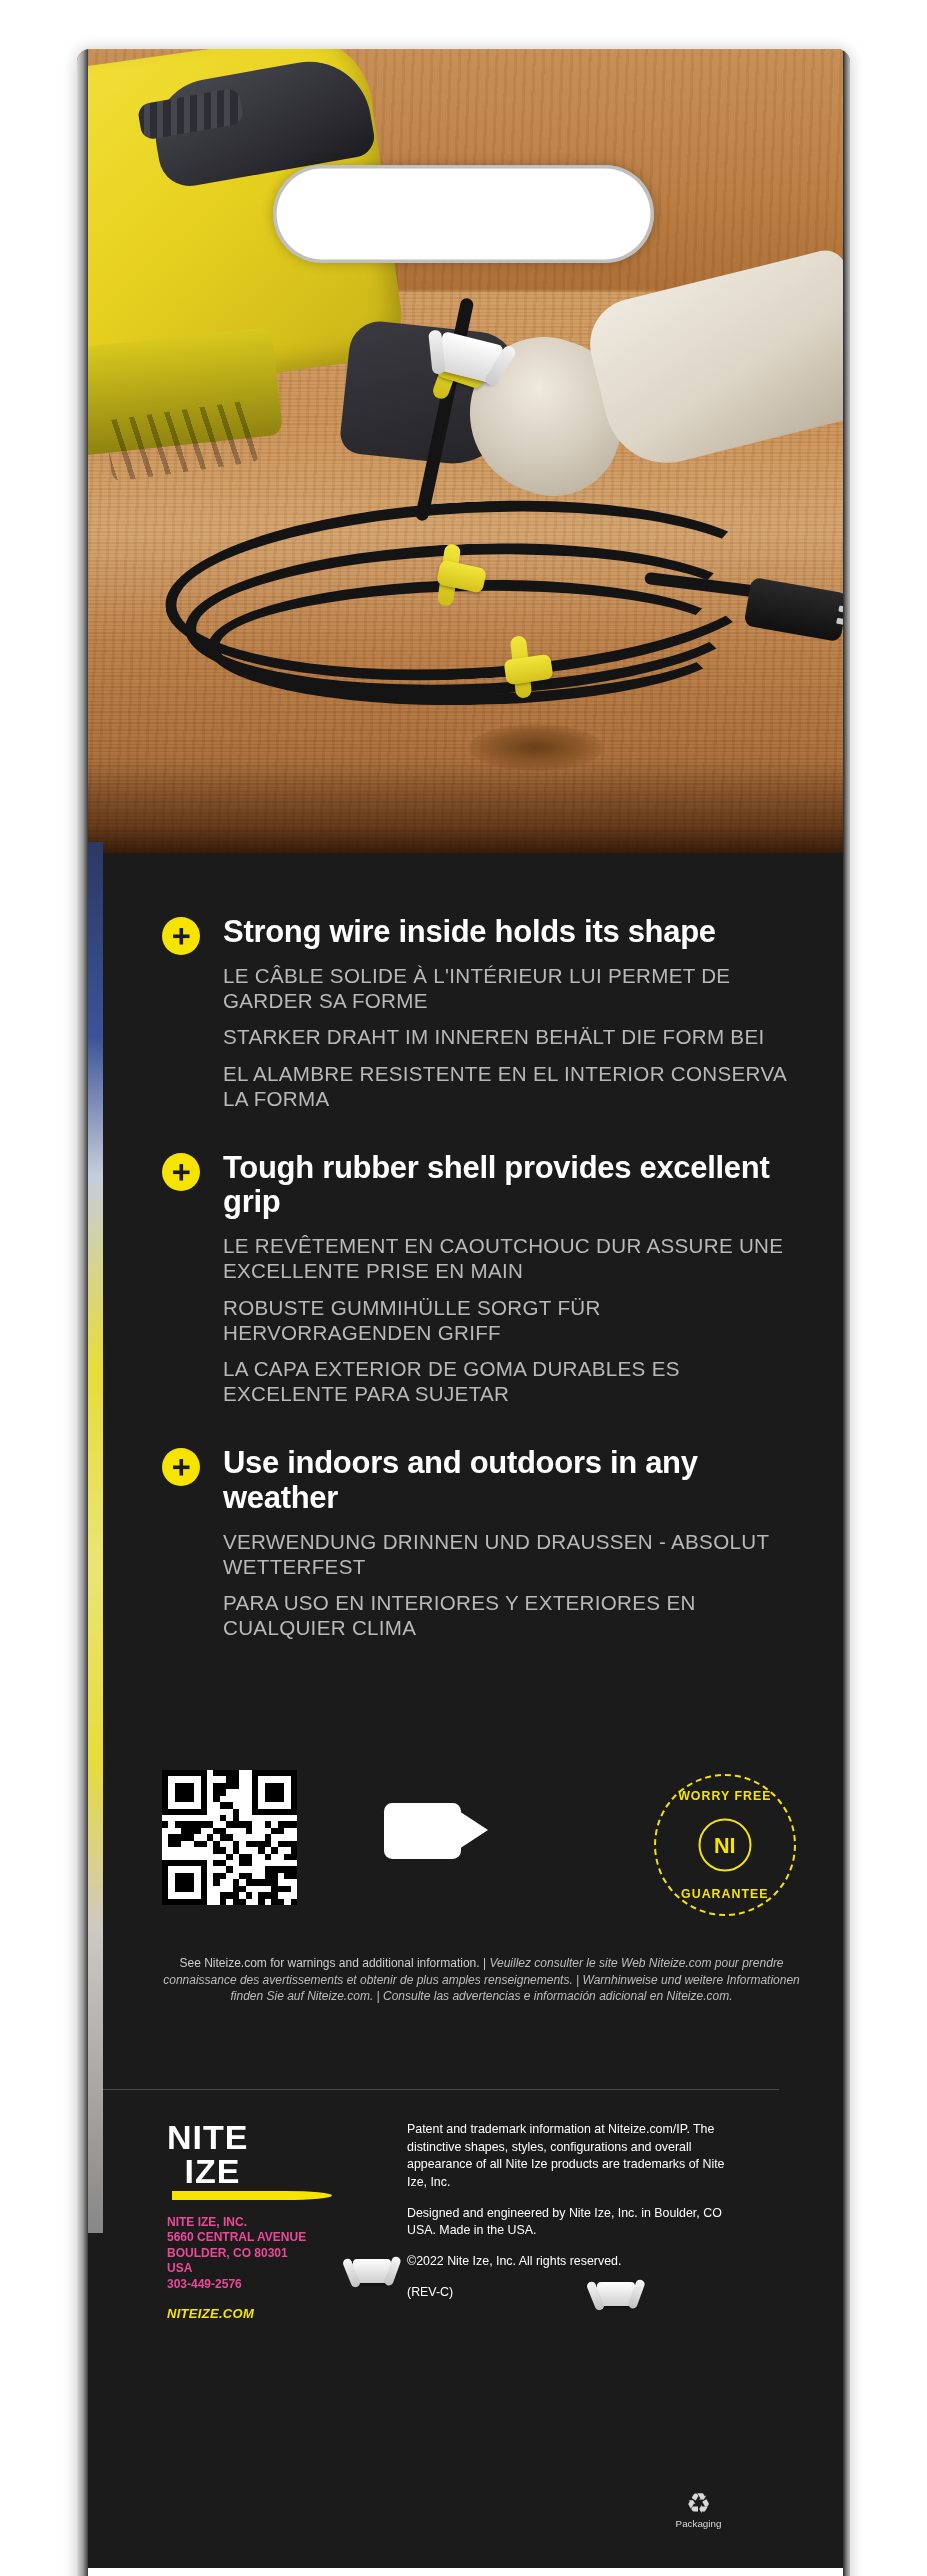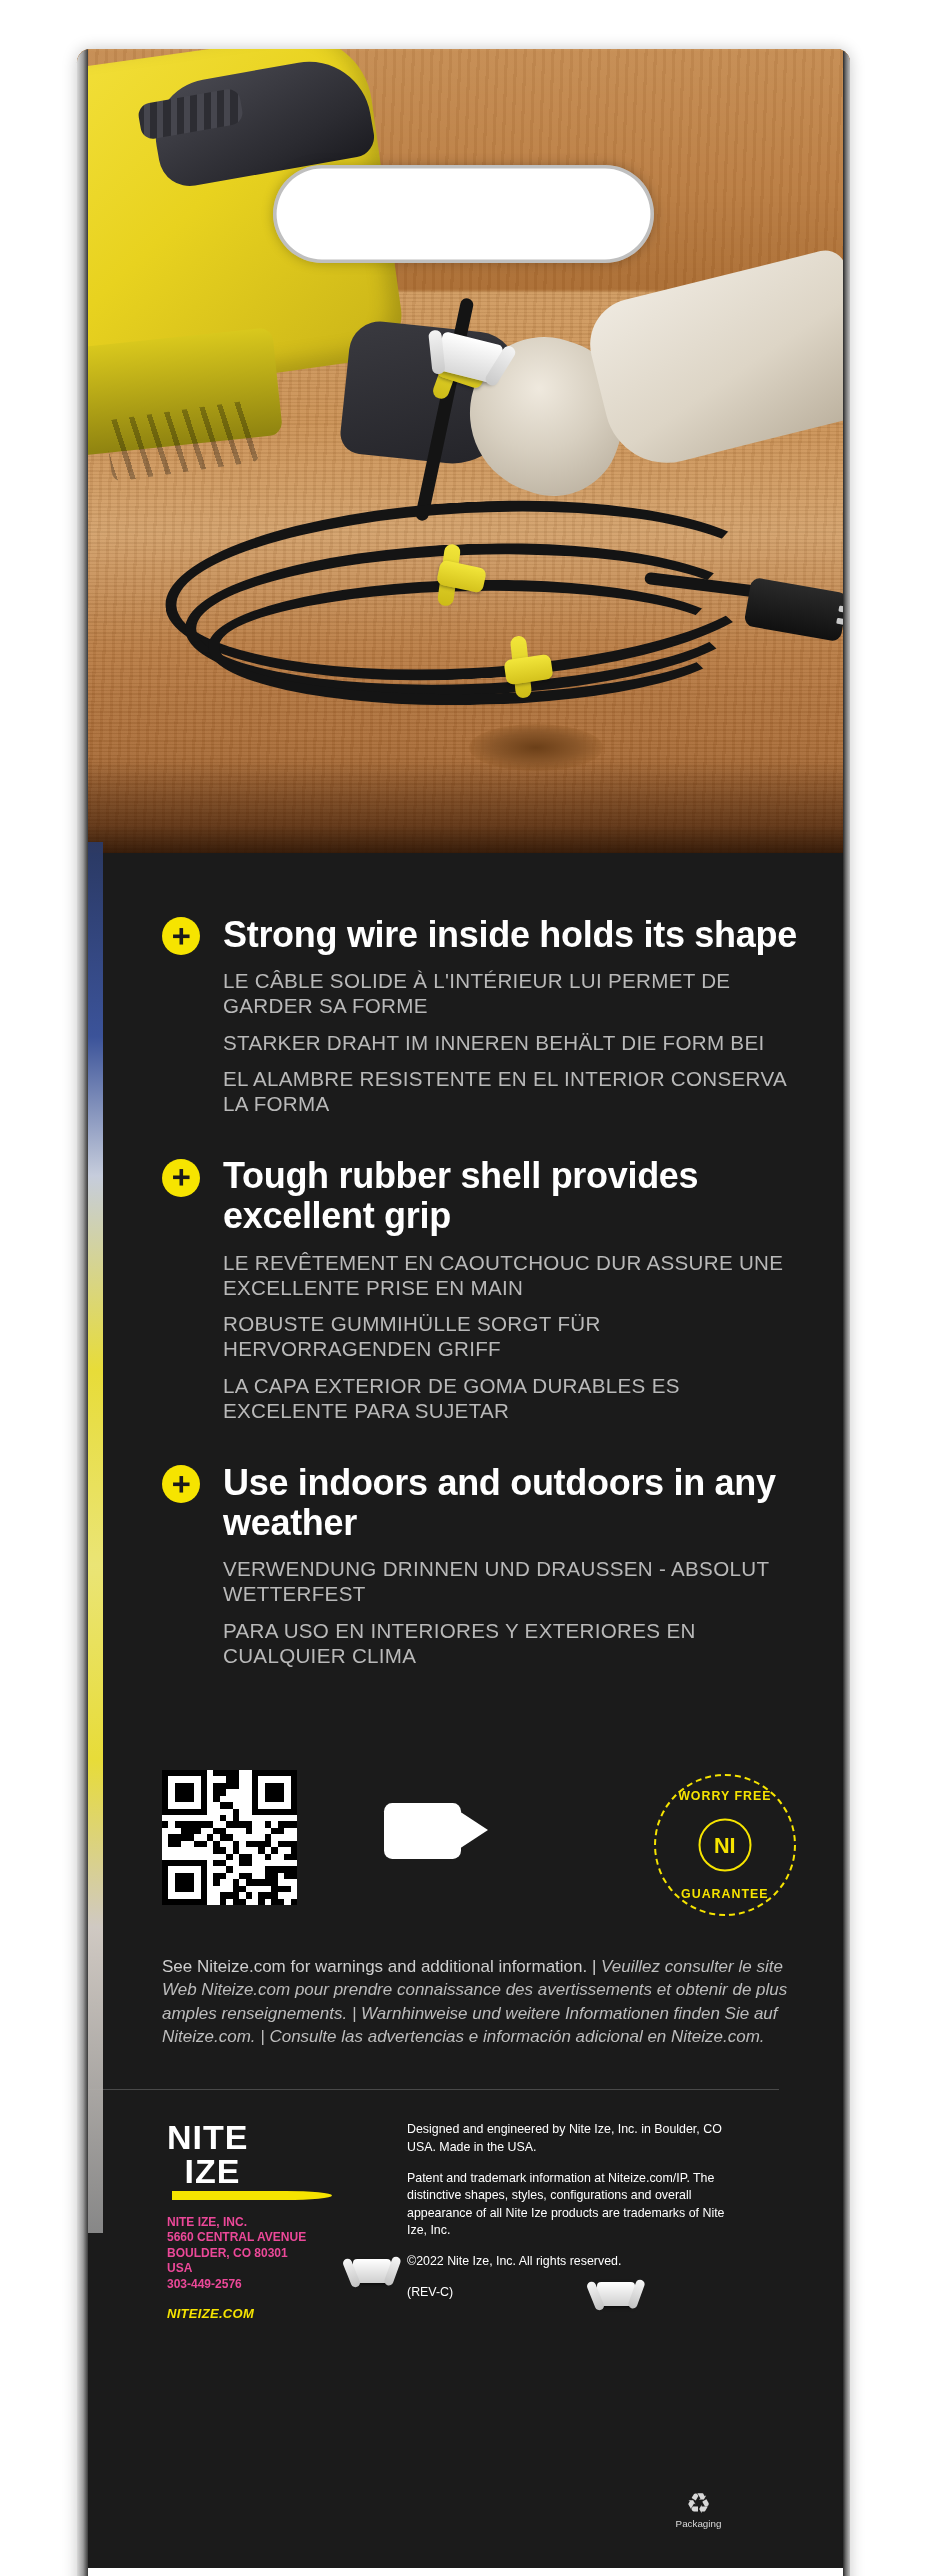--- a/index.html
+++ b/index.html
@@ -255,21 +255,21 @@
     position: absolute;
     left: 0; top: 2.1px;
     width: 38px; height: 38px;
     border-radius: 50%;
     background: #f6e400;
     display: flex; align-items: center; justify-content: center;
   }
   .plus-badge svg { display:block; }
   .feat-head {
     color: #ffffff;
-    font-size: 36px;
+    font-size: 31px;
     line-height: 1.11;
     font-weight: bold;
     letter-spacing: -0.3px;
     margin: 0 0 13.4px 0;
     font-family: "Liberation Sans", sans-serif;
   }
   .feat-sub {
     color: #b9b9b9;
     font-size: 20.6px;
     line-height: 1.22;
@@ -352,23 +352,24 @@
   .g-top { top: 13.4px; }
   .g-bottom { bottom: 13.4px; }
 
   
   .fineprint {
     position: absolute;
     left: 85px;
     top: 1906px;
     width: 639px;
     color: #cfcfcf;
-    font-size: 17px;
+    font-size: 12px;
     line-height: 1.38;
     z-index: 4;
+    text-align: center;
   }
   .fineprint .it { font-style: italic; color:#bdbdbd; }
 
   
   .footer {
     position: absolute;
     left: 0;
     top: 2040px;
     width: 702px;
     height: 479px;
@@ -1043,22 +1044,22 @@
           <div>NITE IZE, INC.</div>
           <div>5660 CENTRAL AVENUE</div>
           <div>BOULDER, CO 80301</div>
           <div>USA</div>
           <div>303-449-2576</div>
         </div>
         <div class="brand-url">NITEIZE.COM</div>
       </div>
 
       <div class="legal">
+        <p>Patent and trademark information at Niteize.com/IP. The distinctive shapes, styles, configurations and overall appearance of all Nite Ize products are trademarks of Nite Ize, Inc.</p>
         <p>Designed and engineered by Nite Ize, Inc. in Boulder, CO USA. Made in the USA.</p>
-        <p>Patent and trademark information at Niteize.com/IP. The distinctive shapes, styles, configurations and overall appearance of all Nite Ize products are trademarks of Nite Ize, Inc.</p>
         <p>©2022 Nite Ize, Inc. All rights reserved.</p>
         <p>(REV-C)</p>
       </div>
 
       <div class="recycle">
         <div class="tri">♻</div>
         <div>Packaging</div>
       </div>
     </div>
 

